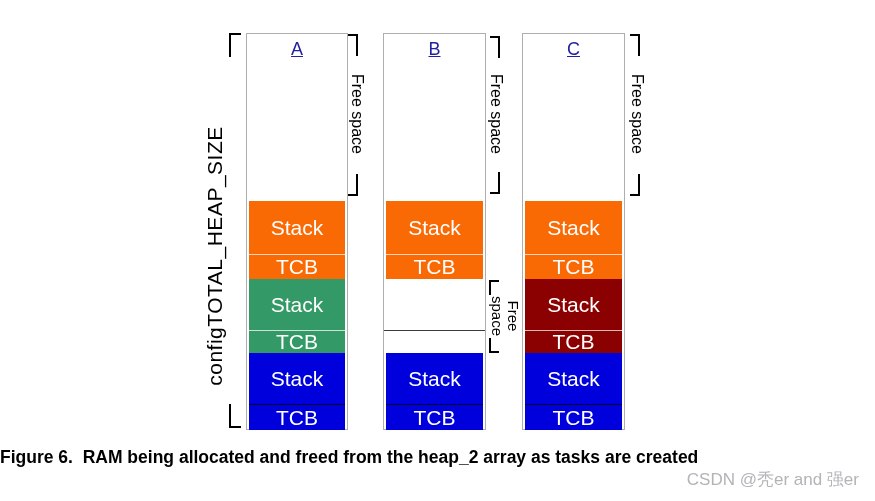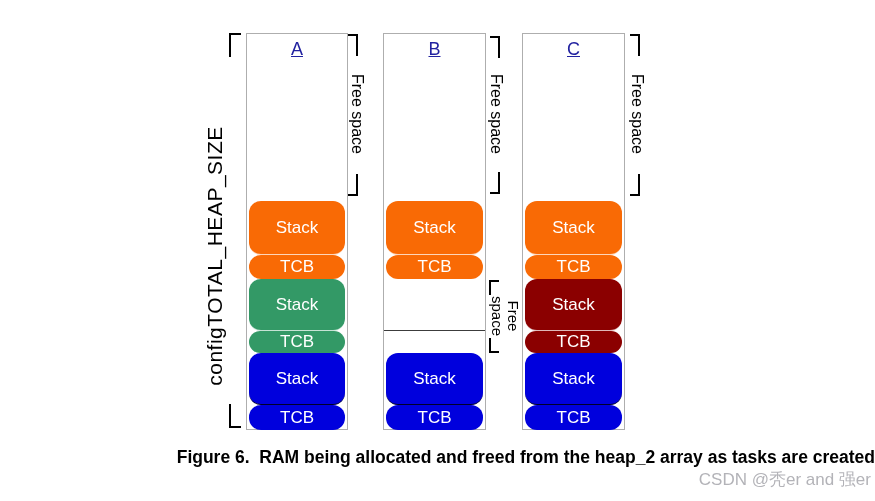--- a/index.html
+++ b/index.html
@@ -14,21 +14,21 @@
   }
   .colbox.a{left:246px;width:102px;}
   .colbox.b{left:383px;width:103px;}
   .colbox.c{left:522px;width:103px;}
   .colheader{
     position:absolute;top:5px;left:0;right:0;text-align:center;
     font-size:18px;color:#2222a0;text-decoration:underline;cursor:pointer;
   }
   .block{
     position:absolute;left:2px;right:2px;display:flex;align-items:center;justify-content:center;
-    color:#fff;font-size:17px;box-sizing:border-box;border-radius:12px;
+    color:#fff;font-size:21px;box-sizing:border-box;
   }
   .c-orange{background:#f96a05;}
   .c-green{background:#339966;}
   .c-blue{background:#0000dd;}
   .c-maroon{background:#8b0000;}
   .sep-light{border-bottom:1px solid rgba(255,255,255,0.72);}
   .sep-dark{border-bottom:1px solid #000028;}
   .midline{position:absolute;left:0;right:0;top:296px;height:1px;background:#3c3c3c;}
   
   .s1{top:167px;height:54px;}
@@ -51,23 +51,23 @@
   .freelbl{width:120px;height:18px;font-size:16px;transform:rotate(90deg);}
   .freelbl.a{left:297px;top:105px;}
   .freelbl.b{left:436px;top:105px;}
   .freelbl.c{left:577px;top:105px;}
   .freelbl2{left:469px;top:300px;width:72px;height:32px;font-size:15px;line-height:16px;
             transform:rotate(90deg);flex-direction:column;}
   .freelbl2 span{display:block;text-align:center;}
   .heaplbl{left:60px;top:243px;width:310px;height:26px;font-size:21px;letter-spacing:0.5px;
            transform:rotate(-90deg);}
   
-  .caption{position:absolute;left:0;right:0;top:447px;text-align:right;
+  .caption{position:absolute;left:0;right:0;top:447px;text-align:left;
            font-weight:bold;font-size:17.5px;color:#000;line-height:21px;}
-  .watermark{position:absolute;right:4px;top:468px;font-size:17px;color:#b3b3b8;}
+  .watermark{position:absolute;right:16px;top:468px;font-size:17px;color:#b3b3b8;}
 </style>
 </head>
 <body>
 
 <div class="stage">
 
   <div class="tick tl" style="left:229px;top:33px;"></div>
   <div class="tick bl" style="left:229px;top:404px;"></div>
   <div class="rot heaplbl">configTOTAL_HEAP_SIZE</div>
 

